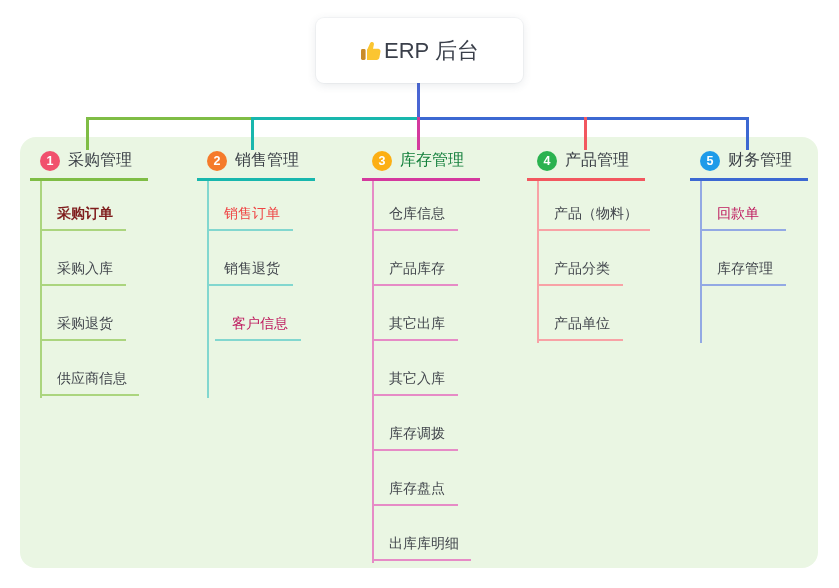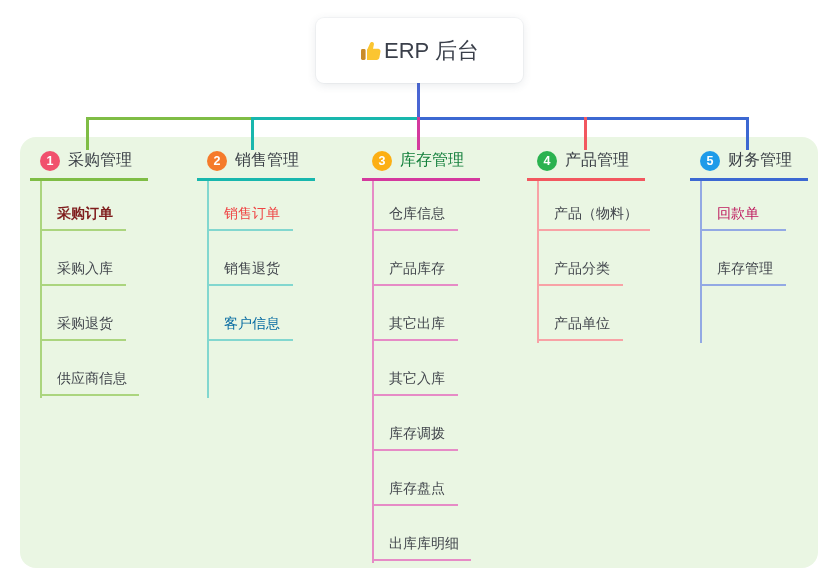--- a/index.html
+++ b/index.html
@@ -92,21 +92,21 @@
           <span class="b-label" style="color: rgb(60, 65, 72);">销售管理</span>
         </div>
         <div class="children">
           <div class="vline" style="background: rgb(130, 215, 207); height: 217px;"></div>
           <div class="child first" style="border-color: rgb(130, 215, 207); color: #ef4444;">
             <span>销售订单</span>
           </div>
           <div class="child" style="border-color: rgb(130, 215, 207); color: rgb(66, 70, 77);">
             <span>销售退货</span>
           </div>
-          <div class="child" style="border-color: rgb(130, 215, 207); color: #0369a1;">
+          <div class="child" style="border-color: rgb(130, 215, 207); color: #be185d; margin-left: 8px;">
             <span>客户信息</span>
           </div>
         </div>
       </div>
       <div class="branch" style="left: 362px;">
         <div class="b-title" style="border-color: rgb(212, 57, 158);">
           <span class="badge" style="background: rgb(252, 175, 20);">3</span>
           <span class="b-label" style="color: #15803d;">库存管理</span>
         </div>
         <div class="children">

